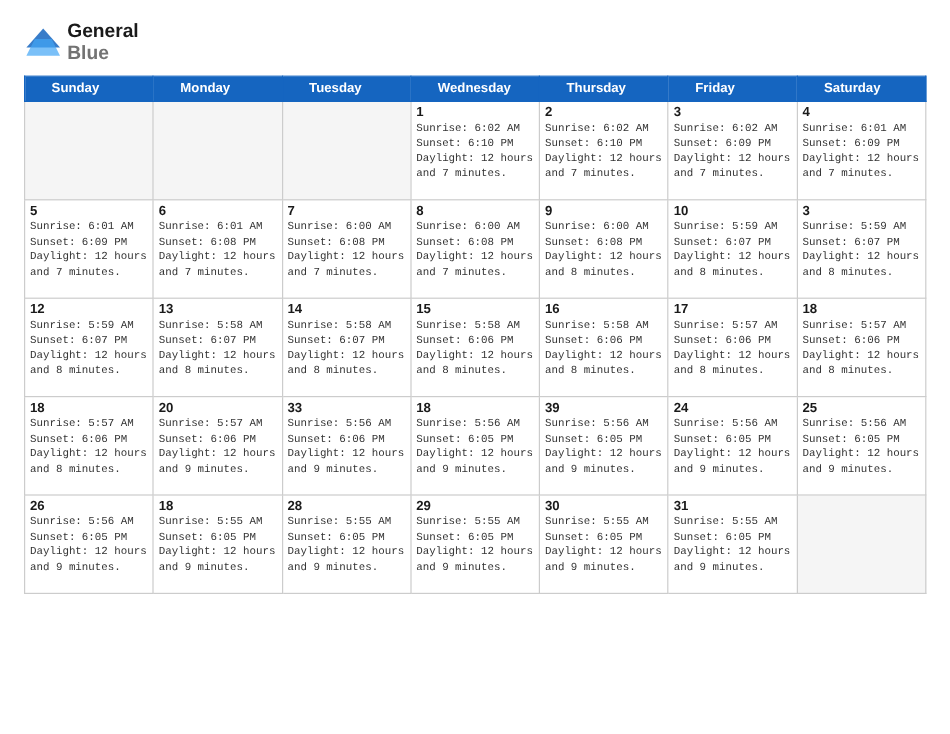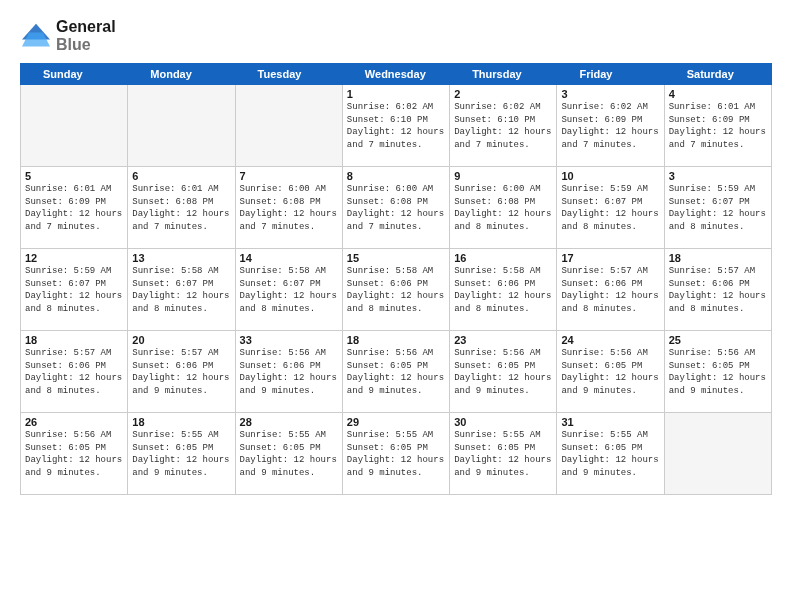--- a/index.html
+++ b/index.html
@@ -286,21 +286,21 @@
 and 9 minutes.</div>
           </td>
           <td>
             <span class="day-num">18</span>
             <div class="day-info" style="white-space: pre-line;">Sunrise: 5:56 AM
 Sunset: 6:05 PM
 Daylight: 12 hours
 and 9 minutes.</div>
           </td>
           <td>
-            <span class="day-num">23</span>
+            <span class="day-num">39</span>
             <div class="day-info" style="white-space: pre-line;">Sunrise: 5:56 AM
 Sunset: 6:05 PM
 Daylight: 12 hours
 and 9 minutes.</div>
           </td>
           <td>
             <span class="day-num">24</span>
             <div class="day-info" style="white-space: pre-line;">Sunrise: 5:56 AM
 Sunset: 6:05 PM
 Daylight: 12 hours

